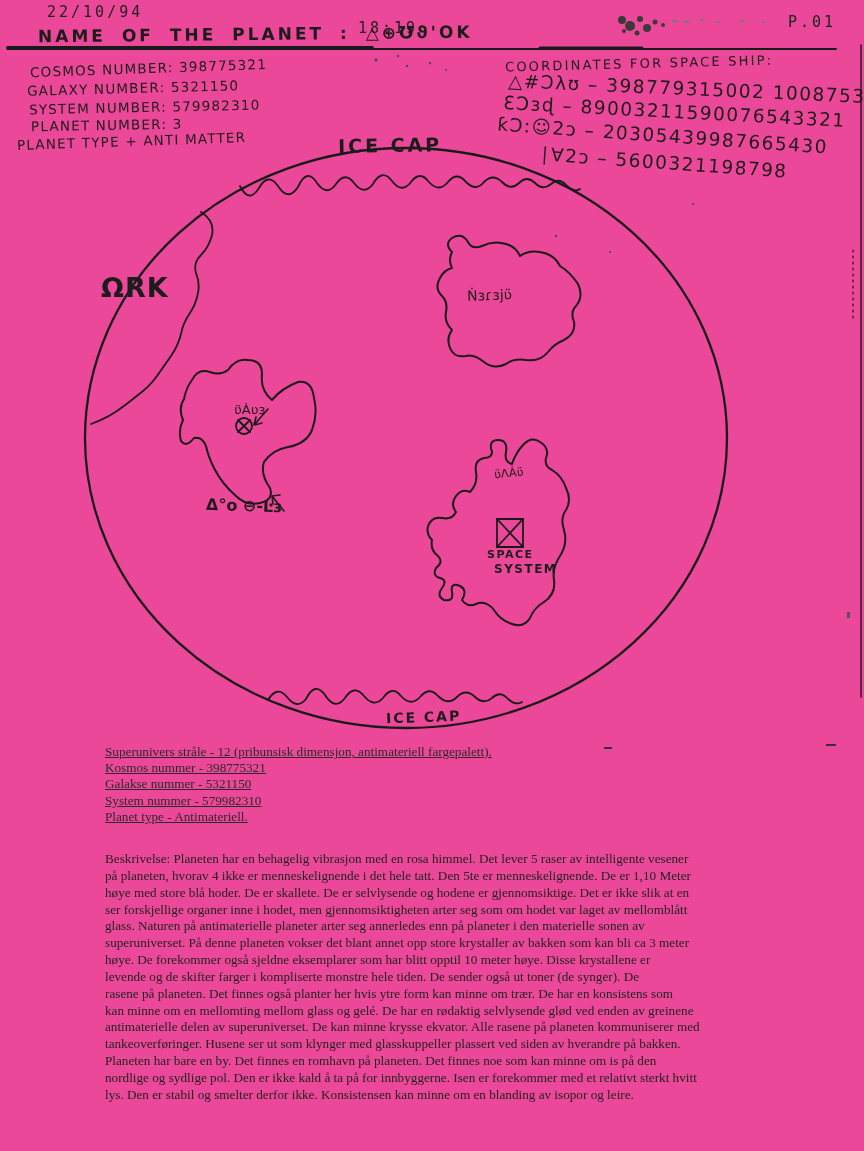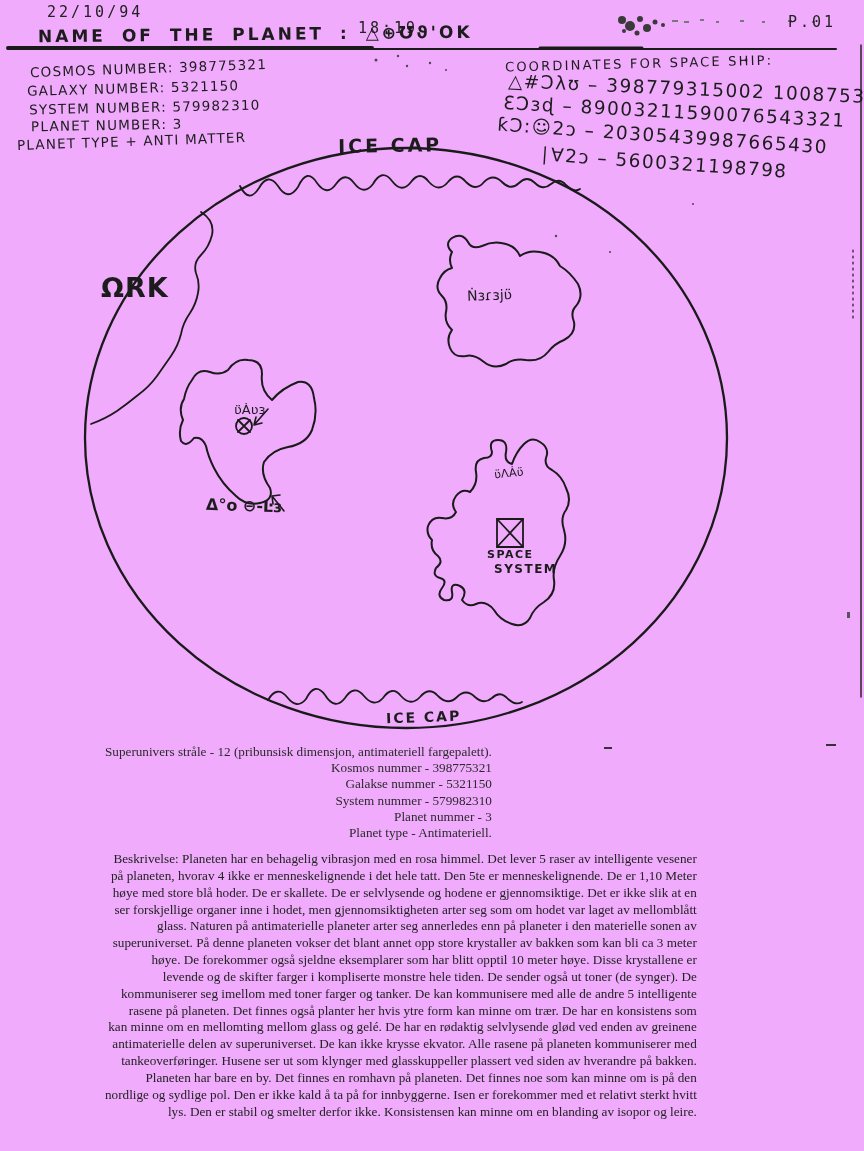--- a/index.html
+++ b/index.html
@@ -1,17 +1,17 @@
 <!DOCTYPE html>
 <html><head>
 <meta charset="utf-8">
 <style>
   html,body{margin:0;padding:0;background:#e8e8e8;}
-  #page{position:relative;width:864px;height:1151px;background:#f0abfc;overflow:hidden;
-        font-family:"Liberation Serif",serif;color:#1a1a1a;text-align:right;}
+  #page{position:relative;width:864px;height:1151px;background:#ec4899;overflow:hidden;
+        font-family:"Liberation Serif",serif;color:#1a1a1a;}
   #drawing{position:absolute;left:0;top:0;}
   .abs{position:absolute;white-space:nowrap;}
   .mono{font-family:"DejaVu Sans Mono",monospace;font-size:15px;letter-spacing:3px;color:#222;}
   .hand{font-family:"DejaVu Sans",sans-serif;color:#1c1c1c;}
   .title{font-size:17px;letter-spacing:3px;word-spacing:7px;transform:rotate(-0.6deg);font-weight:600;}
   .info-line{font-size:13.5px;letter-spacing:1.2px;}
   .coord-head{font-size:13px;letter-spacing:2.2px;transform:rotate(-1.5deg);}
   .coord-line{font-size:18.5px;letter-spacing:1.5px;font-weight:500;}
   .map-label{font-weight:600;}
   .typed{font-size:13.2px;line-height:16.2px;color:#2a2a2a;}
@@ -152,41 +152,39 @@
     <div class="abs hand map-label" style="left:386px;top:709px;font-size:14px;letter-spacing:2px;transform:rotate(-2deg);">ICE CAP</div>
     <div class="abs hand map-label" style="left:101px;top:272px;font-size:27px;letter-spacing:1px;">ΩRK</div>
     <div class="abs hand" style="left:234px;top:402px;font-size:13px;">ʋ̈Ȧʋɜ</div>
     <div class="abs hand map-label" style="left:206px;top:496px;font-size:16px;transform:rotate(2deg);">Δ°o ⊖-Ŀɜ</div>
     <div class="abs hand" style="left:467px;top:287px;font-size:14px;transform:rotate(-2deg);">Ṅɜɾɜjʋ̈</div>
     <div class="abs hand" style="left:494px;top:466px;font-size:11.5px;transform:rotate(-6deg);">ʋ̈ΛȦʋ̈</div>
     <div class="abs hand map-label" style="left:487px;top:548px;font-size:11px;letter-spacing:1.5px;">SPACE</div>
     <div class="abs hand map-label" style="left:494px;top:562px;font-size:12px;letter-spacing:1.5px;">SYSTEM</div>
   </div>
 
-  <div class="abs typed" style="left:105px;top:744px;">
+  <div class="abs typed" style="left:105px;top:744px;text-decoration:underline;">
     <div>Superunivers stråle - 12 (pribunsisk dimensjon, antimateriell fargepalett).</div>
     <div>Kosmos nummer - 398775321</div>
     <div>Galakse nummer - 5321150</div>
     <div>System nummer - 579982310</div>
-    <div>Planet nummer - 3</div>
     <div>Planet type - Antimateriell.</div>
   </div>
 
   <div class="abs desc" style="left:105px;top:851px;">
     <div>Beskrivelse: Planeten har en behagelig vibrasjon med en rosa himmel.  Det lever 5 raser av intelligente vesener</div>
     <div>på planeten, hvorav 4 ikke er menneskelignende i det hele tatt. Den 5te er menneskelignende. De er 1,10 Meter</div>
     <div>høye med store blå hoder. De er skallete. De er selvlysende og hodene er gjennomsiktige. Det er ikke slik at en</div>
     <div>ser forskjellige organer inne i hodet, men gjennomsiktigheten arter seg som om hodet var laget av mellomblått</div>
     <div>glass. Naturen på antimaterielle planeter arter seg annerledes enn på planeter i den materielle sonen av</div>
     <div>superuniverset. På denne planeten vokser det blant annet opp store krystaller av bakken som kan bli ca 3 meter</div>
     <div>høye.  De forekommer også sjeldne eksemplarer som har blitt opptil 10 meter høye.  Disse krystallene er</div>
     <div>levende og de skifter farger i kompliserte monstre hele tiden. De sender også ut toner (de synger). De</div>
-    <div>kommuniserer seg imellom med toner farger og tanker. De kan kommunisere med alle de andre 5 intelligente</div>
     <div>rasene på planeten. Det finnes også planter her hvis ytre form kan minne om trær. De har en konsistens som</div>
     <div>kan minne om en mellomting mellom glass og gelé. De har en rødaktig selvlysende glød ved enden av greinene</div>
-    <div>antimaterielle delen av superuniverset. De kan ikke krysse ekvator. Alle rasene på planeten kommuniserer med</div>
+    <div>antimaterielle delen av superuniverset. De kan minne krysse ekvator. Alle rasene på planeten kommuniserer med</div>
     <div>tankeoverføringer.  Husene ser ut som klynger med glasskuppeller plassert ved siden av hverandre på bakken.</div>
     <div>Planeten har bare en by. Det finnes en romhavn på planeten.  Det finnes noe som kan minne om is på den</div>
     <div>nordlige og sydlige pol. Den er ikke kald å ta på for innbyggerne. Isen er forekommer med et relativt sterkt hvitt</div>
     <div>lys. Den er stabil og smelter derfor ikke. Konsistensen kan minne om en blanding av isopor og leire.</div>
   </div>
 
 </div>
 
 </body></html>

